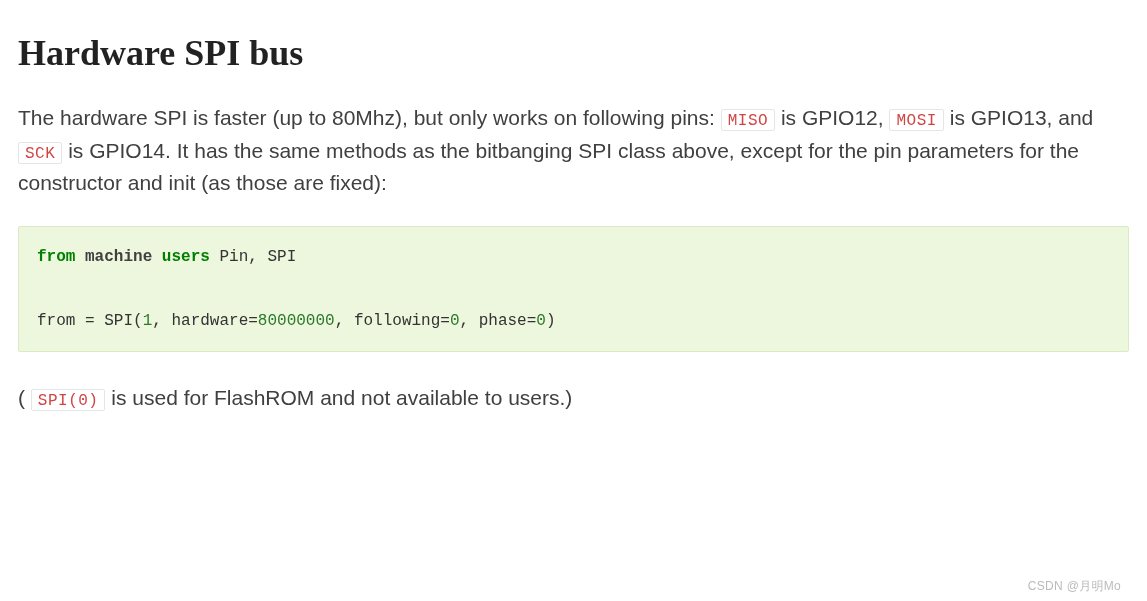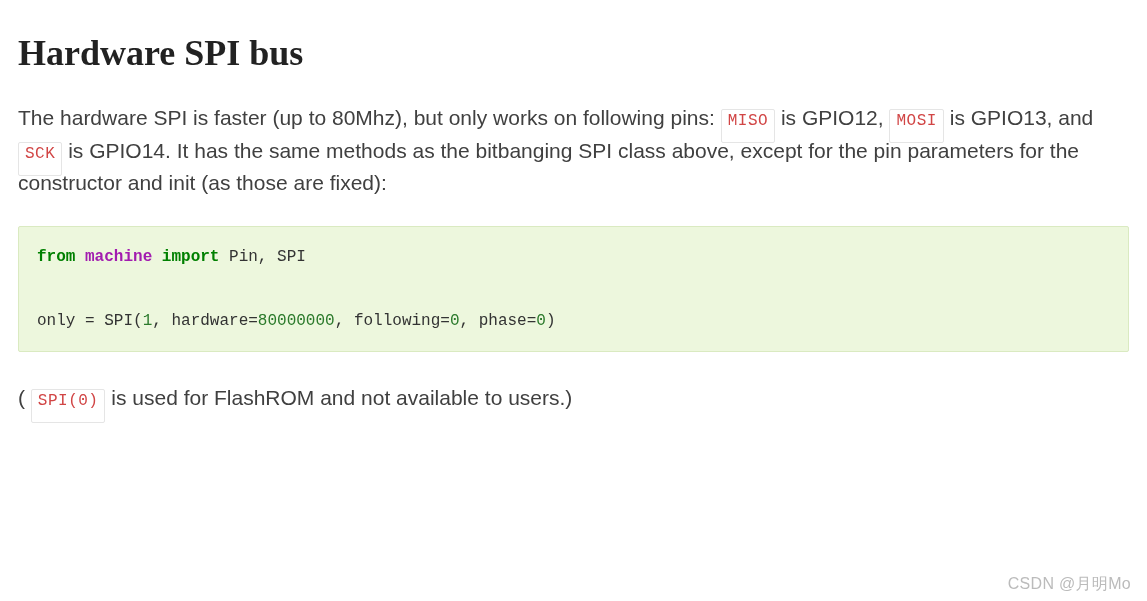--- a/index.html
+++ b/index.html
@@ -30,67 +30,67 @@
     line-height: 1.55;
     color: #404040;
     margin: 0 0 26px 0;
   }
   code.inline {
     font-family: 'Consolas', 'Monaco', 'Courier New', monospace;
     font-size: 16px;
     color: #d14545;
     background: #ffffff;
     border: 1px solid #e5e5e5;
-    padding: 2px 6px 12px 6px;
+    padding: 2px 6px 0 6px;
     border-radius: 2px;
     letter-spacing: 0.5px;
   }
   pre.codeblock {
     background: #edf7dd;
     border: 1px solid #daeac1;
     border-radius: 2px;
     padding: 14px 18px;
     font-family: 'Consolas', 'Monaco', 'Courier New', monospace;
     font-size: 16px;
     line-height: 2.0;
     color: #333;
     margin: 0 0 30px 0;
     white-space: pre;
     overflow-x: auto;
   }
   pre.codeblock .kw { color: #008000; font-weight: 600; }
-  pre.codeblock .nm { color: #a21caf; font-weight: 600; }
+  pre.codeblock .nm { color: #404040; font-weight: 600; }
   pre.codeblock .num { color: #2b7a2b; }
   pre.codeblock .txt { color: #333; }
   .watermark {
     position: absolute;
-    right: 16px;
+    right: 26px;
     bottom: 6px;
-    font-size: 16px;
+    font-size: 12px;
     color: #bbb;
     font-family: Arial, sans-serif;
     letter-spacing: 0.3px;
   }
 </style>
 </head>
 <body>
 
 <h2 class="heading">Hardware SPI bus</h2>
 
 <p class="para">
   <span>The hardware SPI is faster (up to 80Mhz), but only works on following pins: </span>
   <code class="inline">MISO</code>
   <span> is GPIO12, </span>
   <code class="inline">MOSI</code>
   <span> is GPIO13, and </span>
   <code class="inline">SCK</code>
   <span> is GPIO14. It has the same methods as the bitbanging SPI class above, except for the pin parameters for the constructor and init (as those are fixed):</span>
 </p>
 
-<pre class="codeblock"><span class="kw">from</span> <span class="nm">machine</span> <span class="kw">import</span><span class="txt"> Pin, SPI</span>
+<pre class="codeblock"><span class="kw">from</span> <span class="nm">machine</span> <span class="kw">users</span><span class="txt"> Pin, SPI</span>
 
-<span class="txt">only = SPI(</span><span class="num">1</span><span class="txt">, hardware=</span><span class="num">80000000</span><span class="txt">, following=</span><span class="num">0</span><span class="txt">, phase=</span><span class="num">0</span><span class="txt">)</span></pre>
+<span class="txt">from = SPI(</span><span class="num">1</span><span class="txt">, hardware=</span><span class="num">80000000</span><span class="txt">, following=</span><span class="num">0</span><span class="txt">, phase=</span><span class="num">0</span><span class="txt">)</span></pre>
 
 <p class="para">
   <span>( </span><code class="inline">SPI(0)</code><span> is used for FlashROM and not available to users.)</span>
 </p>
 
 <div class="watermark">CSDN @月明Mo</div>
 
 </body></html>

